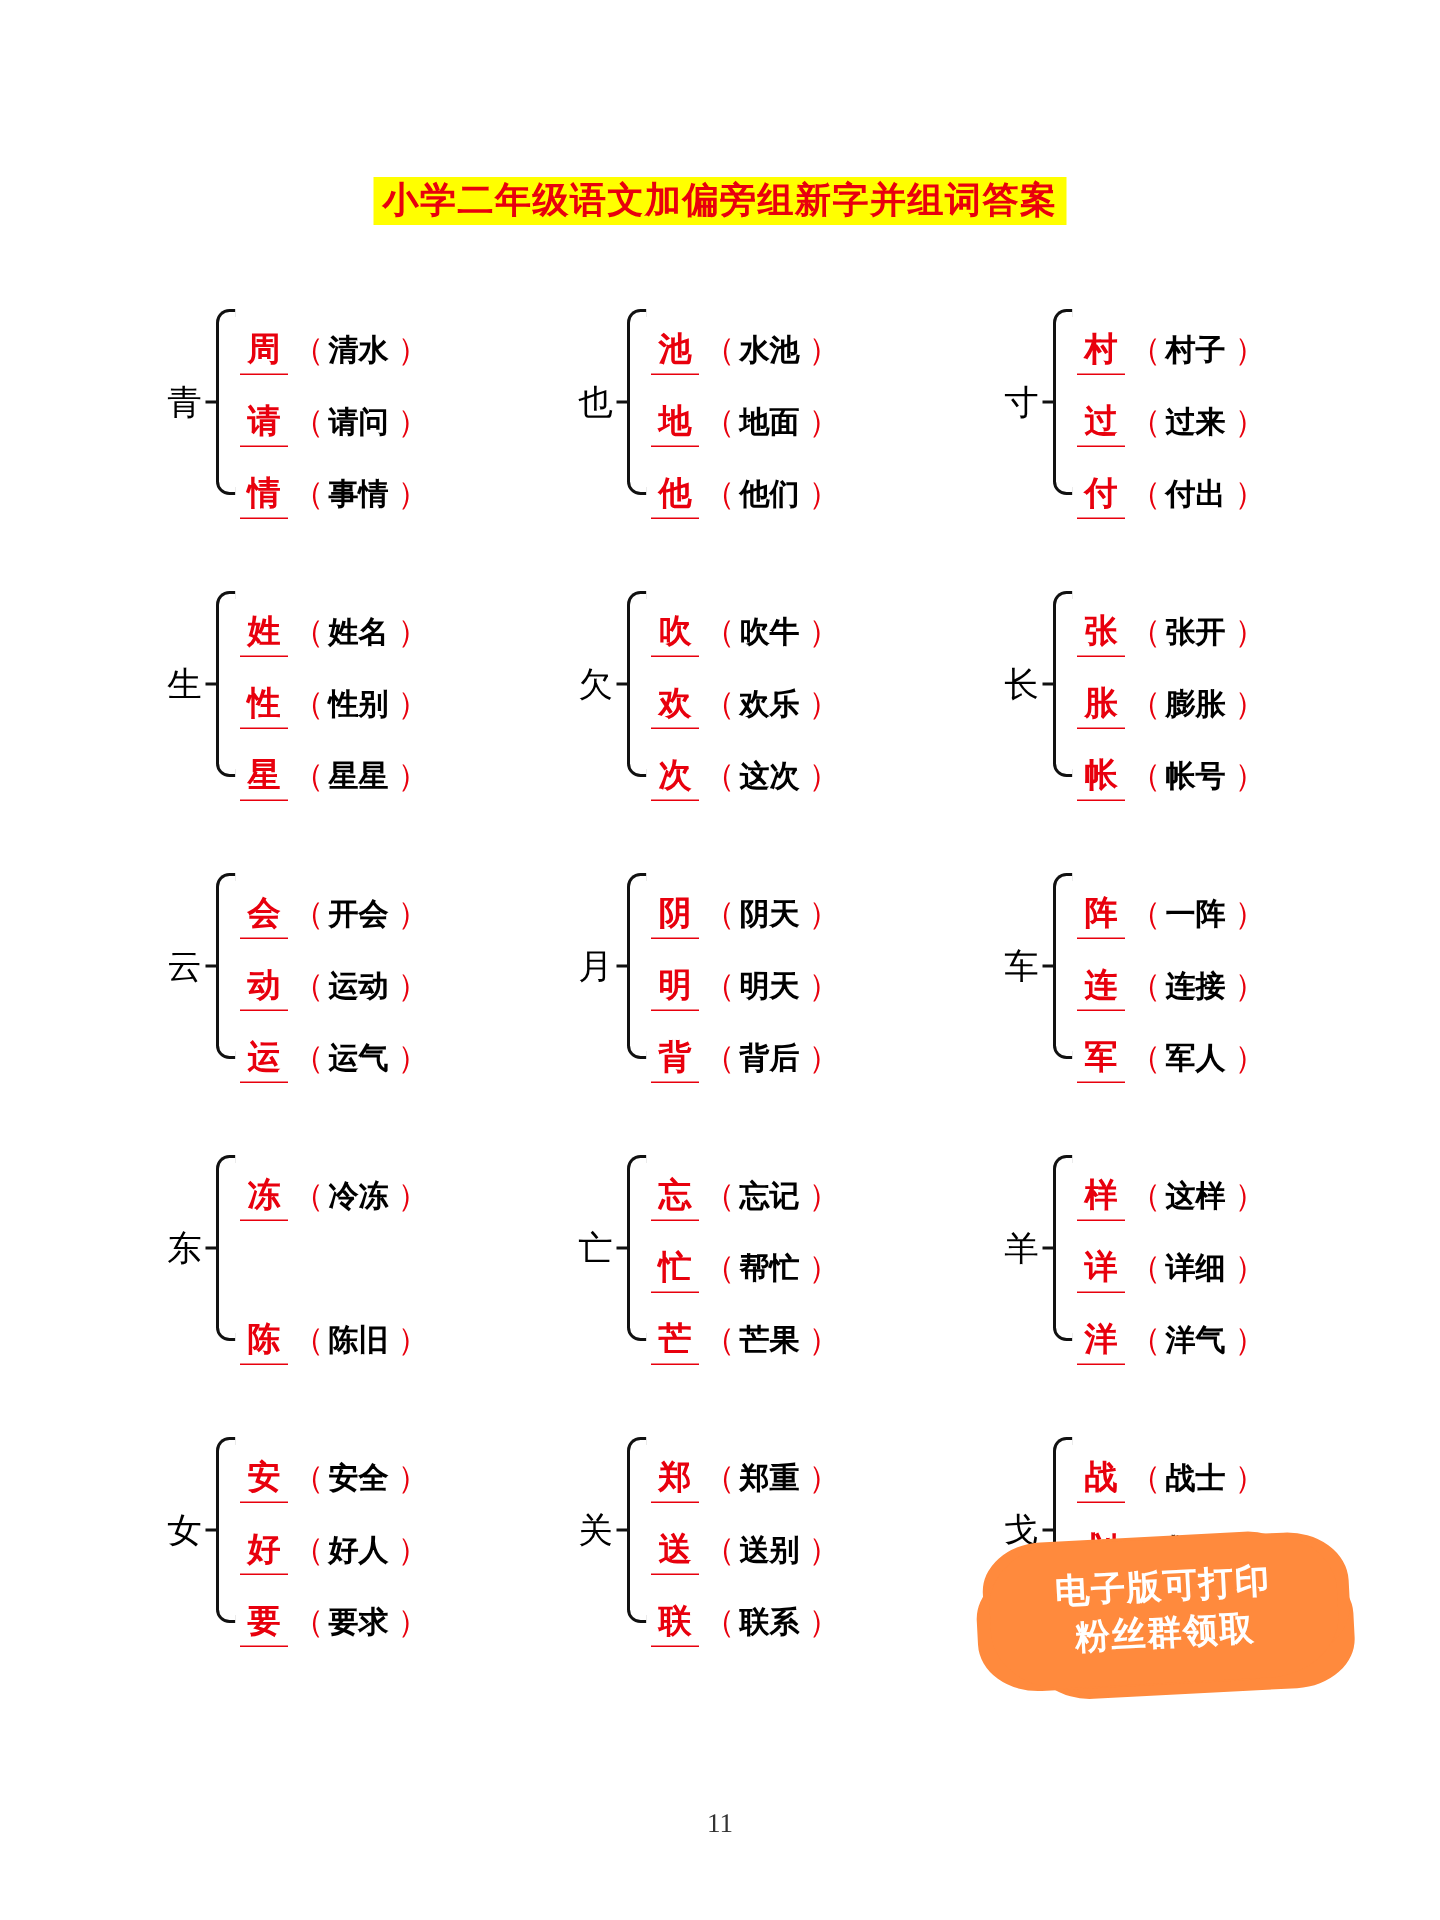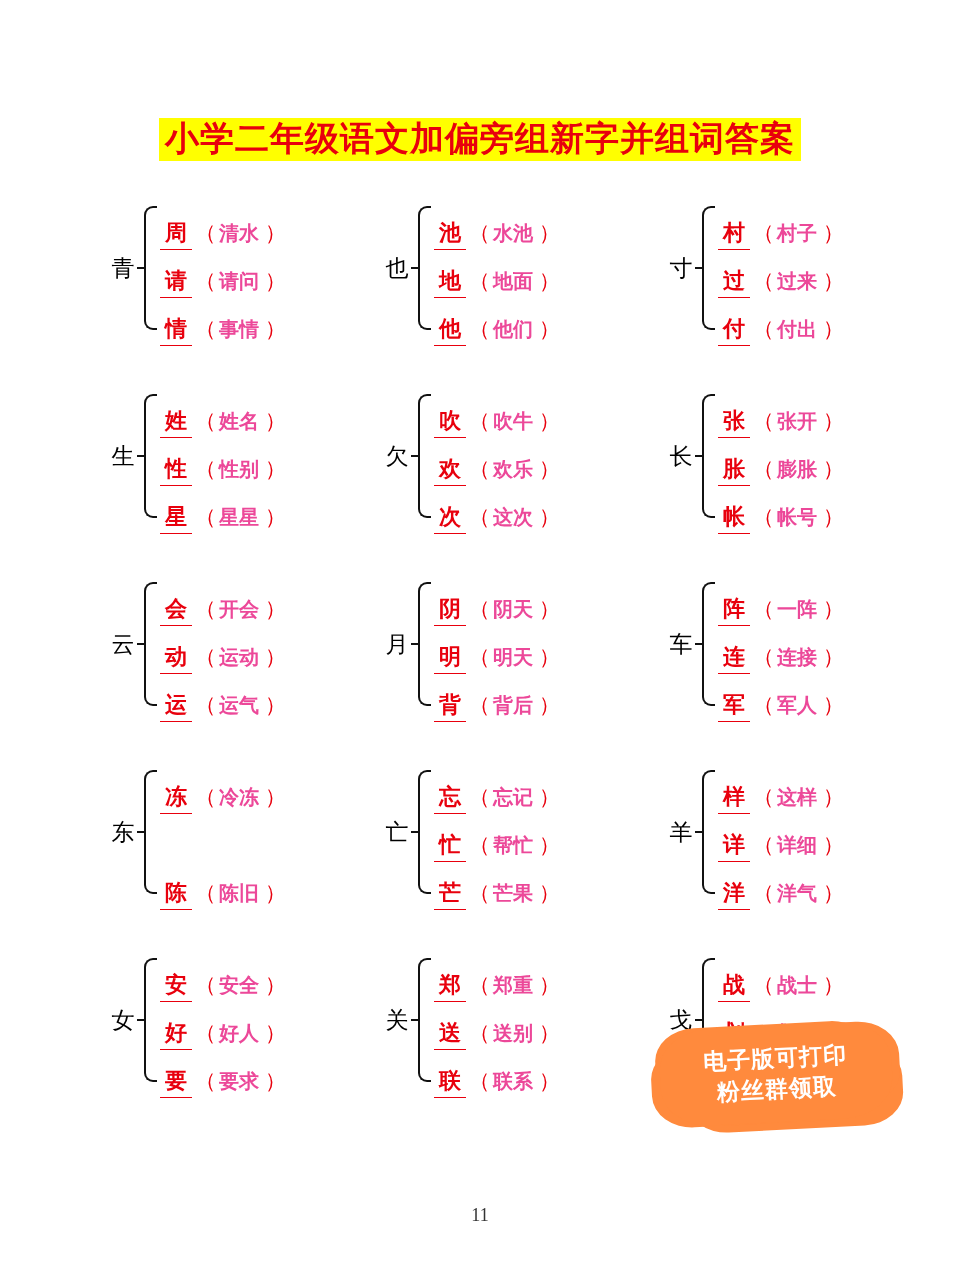--- a/index.html
+++ b/index.html
@@ -21,21 +21,21 @@
     top: 118px;
     left: 0;
     width: 960px;
     text-align: center;
   }
   .title {
     display: inline-block;
     background: #ffff00;
     color: #e8000d;
     font-family: "DejaVu Sans", sans-serif;
-    font-size: 34px;
+    font-size: 24px;
     font-weight: bold;
     letter-spacing: 1px;
     padding: 2px 6px 4px 6px;
     line-height: 1.1;
     white-space: nowrap;
   }
 
   
   .sheet {
     position: absolute;
@@ -120,21 +120,21 @@
   .paren {
     font-family: "DejaVu Sans", sans-serif;
     font-size: 21px;
     color: #e8000d;
     margin-left: 3px;
   }
   .word {
     font-family: "DejaVu Sans", sans-serif;
     font-size: 20px;
     font-weight: bold;
-    color: #ec4899;
+    color: #000000;
     padding: 0 3px;
     margin-top: 24px;
   }
 
   
   .block { margin-bottom: 44px; }
 
   
   .sticker {
     position: absolute;

